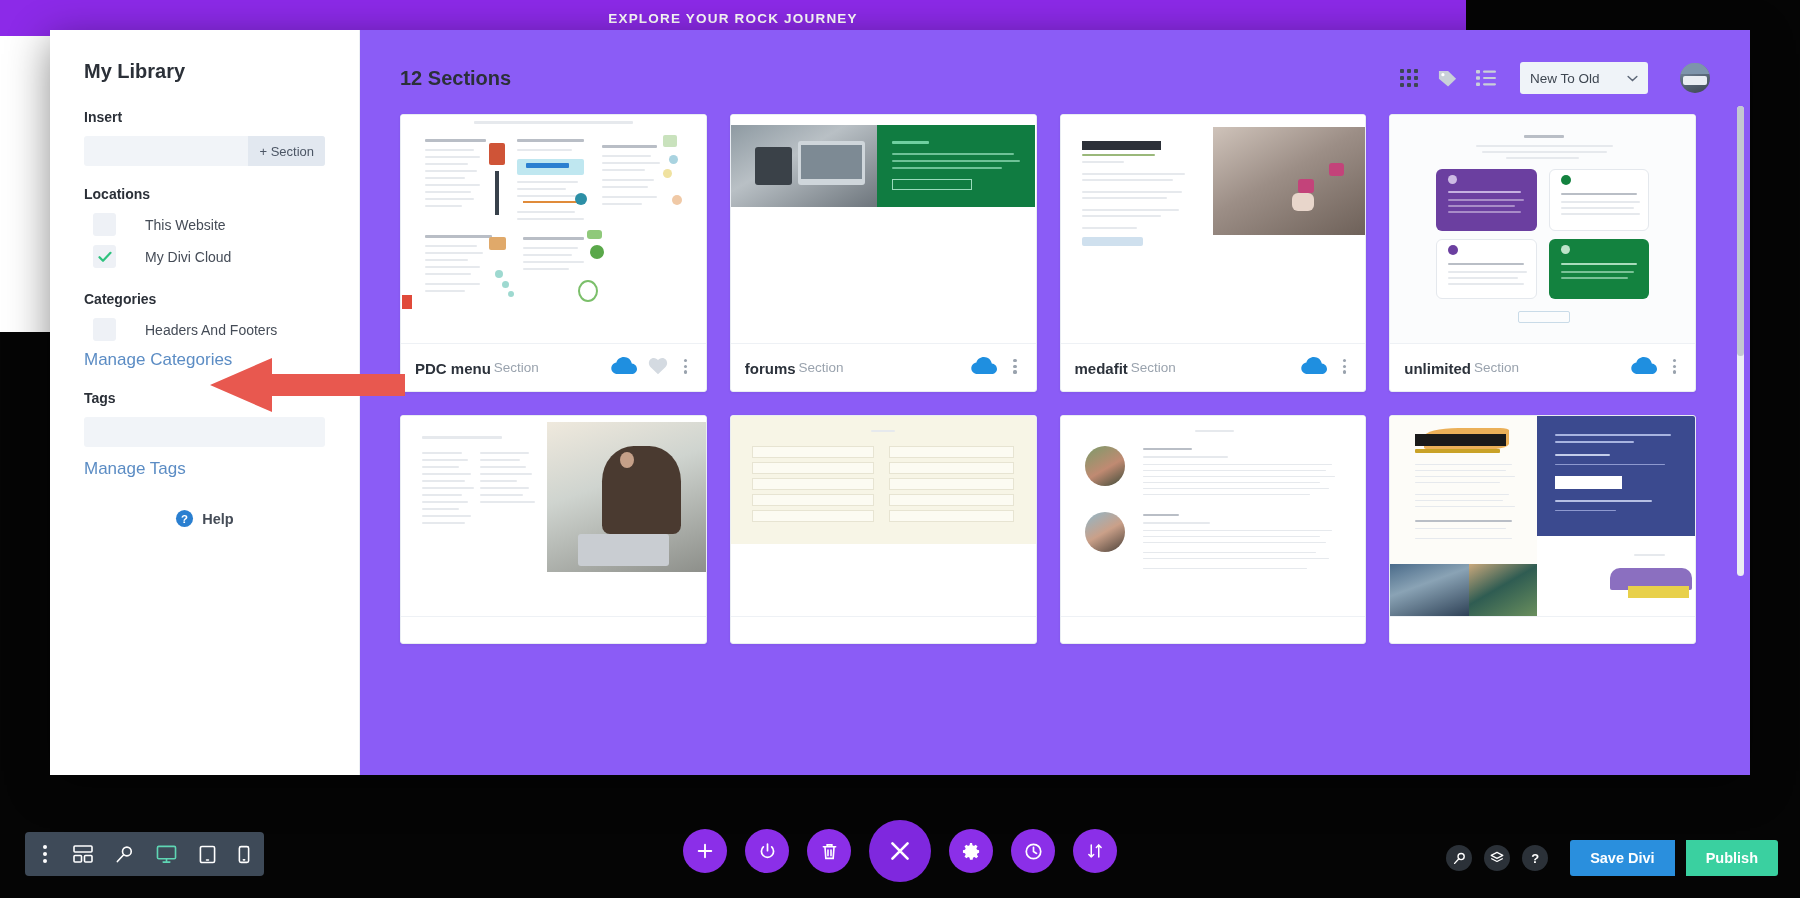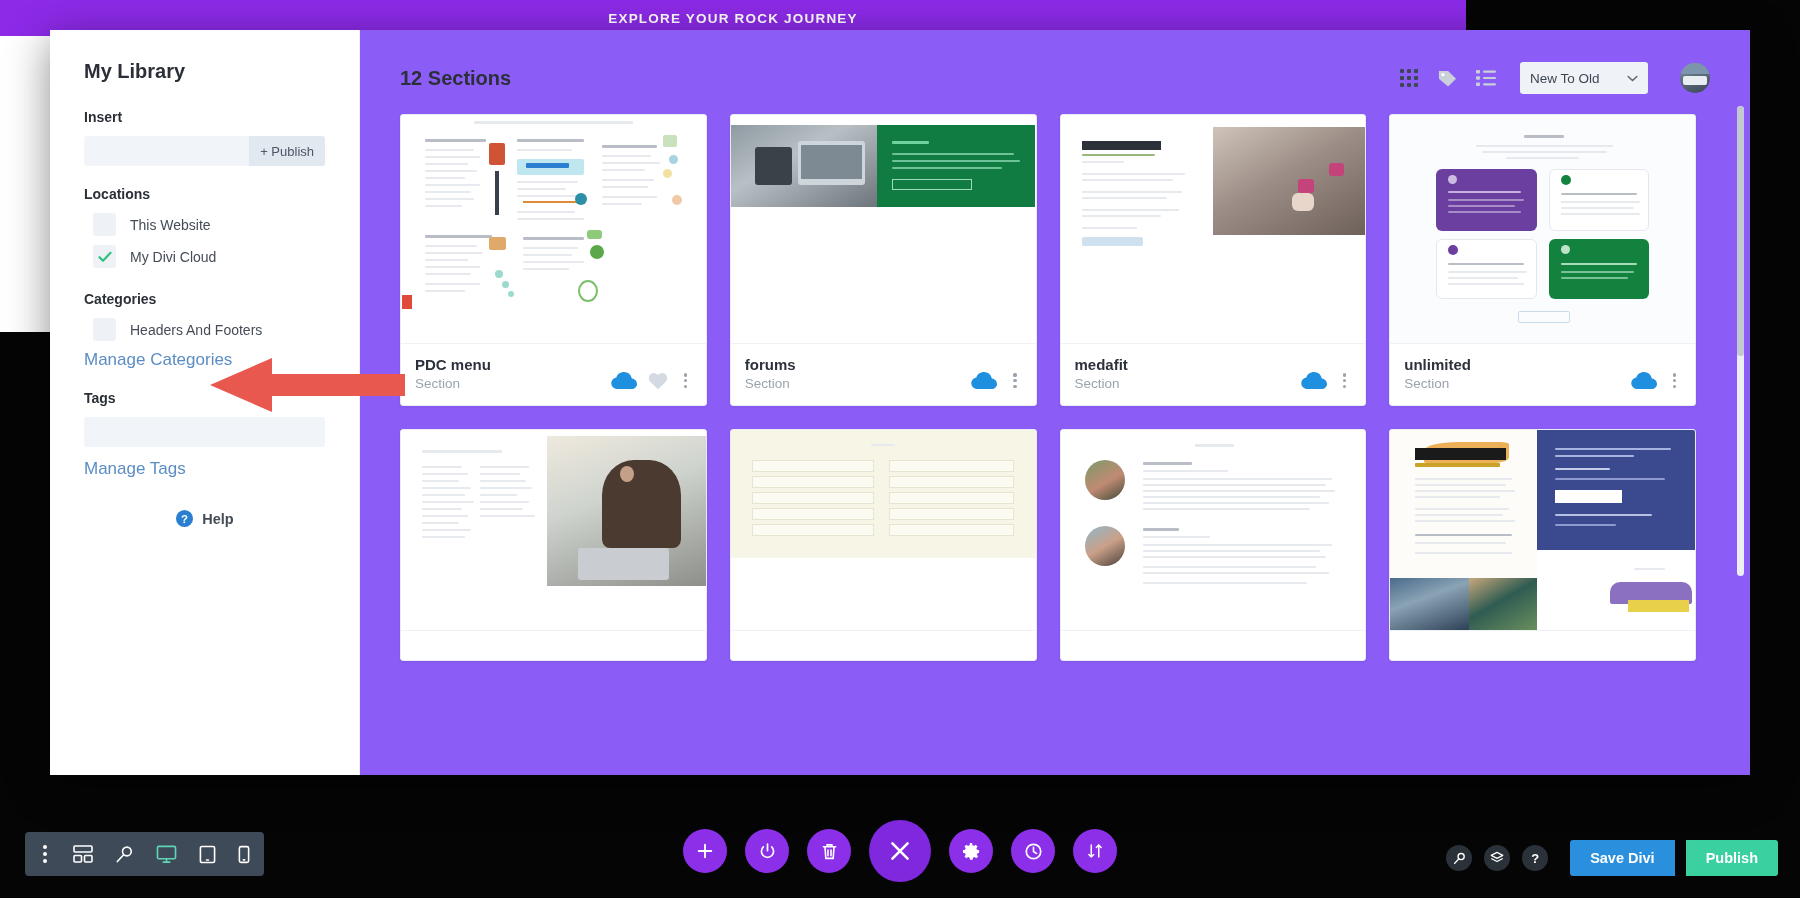--- a/index.html
+++ b/index.html
@@ -76,21 +76,21 @@
     font-family: "Liberation Sans", sans-serif; outline: none;
   }
   .filter-btn {
     position: absolute; right: 0; top: 0; height: 30px;
     padding: 0 11px; display: flex; align-items: center;
     background: #e2e8f0; color: #4c5665; font-size: 13px; cursor: pointer;
     border-radius: 0 3px 3px 0;
   }
   .spacer-20 { height: 20px; }
   .spacer-14 { height: 14px; }
-  .check-row { display: flex; align-items: center; gap: 14px; margin-bottom: 9px; cursor: pointer; padding-left: 9px; }
+  .check-row { display: flex; align-items: center; gap: 29px; margin-bottom: 9px; cursor: pointer; padding-left: 9px; }
   .cbox {
     width: 23px; height: 23px; background: #eef1f6; border-radius: 3px; flex: 0 0 23px;
     display: flex; align-items: center; justify-content: center;
   }
   .cbox svg { display: block; }
   .check-label { font-size: 14px; color: #454c57; }
   .link { font-size: 17px; color: #5b8cc4; cursor: pointer; display: inline-block; }
   .help-row {
     margin-top: 30px; display: flex; align-items: center; justify-content: center; gap: 8px; cursor: pointer;
   }
@@ -131,21 +131,21 @@
     gap: 23px;
     padding-right: 14px;
   }
   .card {
     background: #fff; border: 1px solid #e9edf2; border-radius: 3px;
     box-shadow: 0 1px 3px rgba(20,30,50,.07);
     overflow: hidden; display: flex; flex-direction: column; cursor: pointer;
   }
   .card-thumb { height: 228px; background: #fff; overflow: hidden; position: relative; }
   .card-foot { border-top: 1px solid #eef1f5; padding: 12px 14px 14px 14px; display: flex; align-items: flex-end; }
-  .card-meta { display: flex; flex-direction: column; gap: 3px; }
+  .card-meta { display: flex; gap: 3px; }
   .card-title { font-size: 15px; font-weight: 700; color: #2c323b; }
   .card-sub { font-size: 13.5px; color: #9aa3ae; }
   .card-actions { margin-left: auto; display: flex; align-items: center; gap: 11px; }
   .dots3 { display: flex; flex-direction: column; gap: 2.5px; padding: 3px 5px; }
   .dots3 i { width: 3.2px; height: 3.2px; border-radius: 50%; background: #9aa3ae; display: block; }
 
   
   .card.row2 .card-thumb { height: 200px; }
 
   
@@ -220,21 +220,21 @@
 
 
     <div id="modal-body">
 
       <div id="sidebar">
         <div id="library-title">My Library</div>
 
         <div class="grp-label">Insert</div>
         <div class="field">
           <input type="text" placeholder="" value="" style="">
-          <div class="filter-btn">+ Publish</div>
+          <div class="filter-btn">+ Section</div>
         </div>
 
         <div class="spacer-20"></div>
         <div class="grp-label">Locations</div>
 
         <div class="check-row">
           <div class="cbox"></div>
           <div class="check-label">This Website</div>
         </div>
         <div class="check-row">

